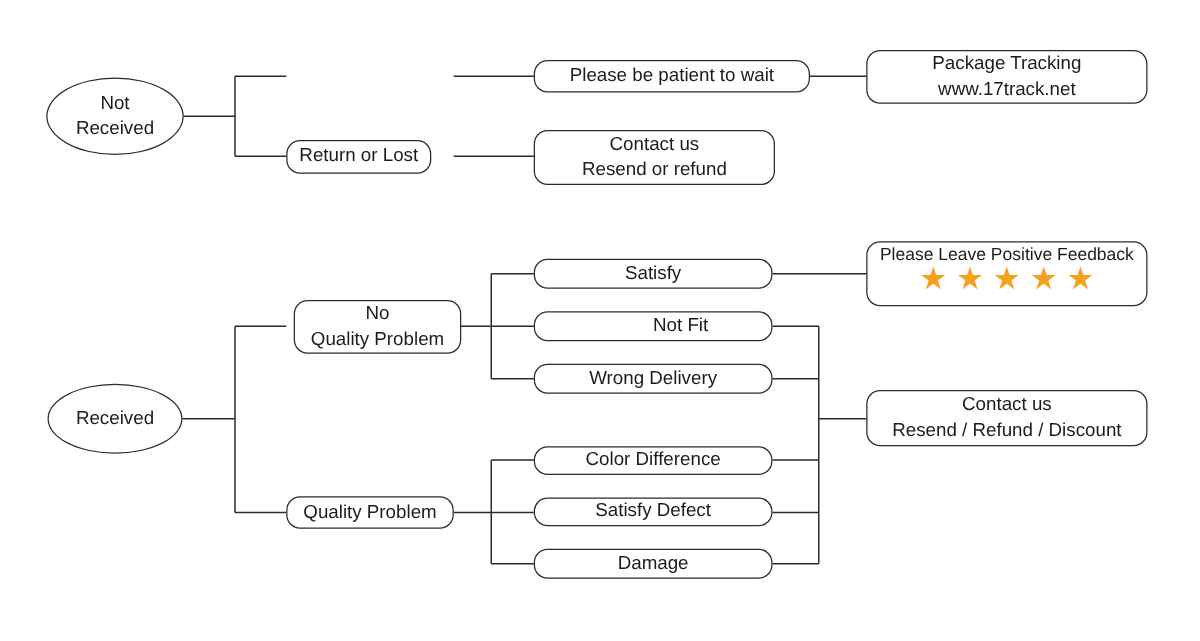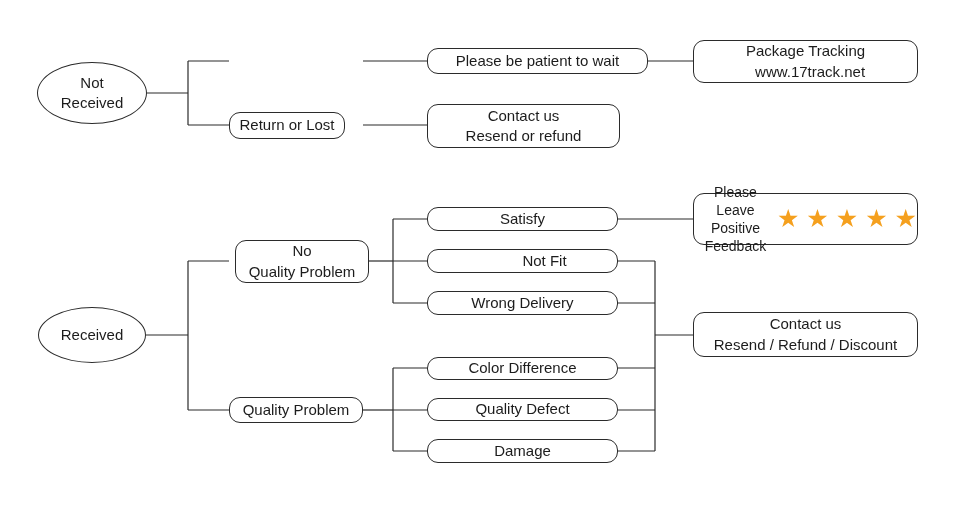--- a/index.html
+++ b/index.html
@@ -31,34 +31,34 @@
     white-space: pre-line;
     font-size: 15px;
     line-height: 1.35;
   }
   .ellipse { border-radius: 50%; }
 
   
   #n-not-received      { left: 37px;  top: 62px;  width: 110px; height: 62px; }
   #n-on-the-way        { left: 229px; top: 48px;  width: 134px; height: 26px; }
   #n-please-wait       { left: 427px; top: 48px;  width: 221px; height: 26px; }
-  #n-package-tracking  { left: 693px; top: 40px;  width: 225px; height: 43px; text-align: right; }
+  #n-package-tracking  { left: 693px; top: 40px;  width: 225px; height: 43px; }
   #n-return-or-lost    { left: 229px; top: 112px; width: 116px; height: 27px; }
   #n-contact-resend    { left: 427px; top: 104px; width: 193px; height: 44px; }
   #n-received          { left: 38px;  top: 307px; width: 108px; height: 56px; }
   #n-no-quality        { left: 235px; top: 240px; width: 134px; height: 43px; }
   #n-quality-problem   { left: 229px; top: 397px; width: 134px; height: 26px; }
   #n-satisfy           { left: 427px; top: 207px; width: 191px; height: 24px; }
   #n-not-fit           { left: 427px; top: 249px; width: 191px; height: 24px; padding-left: 44px; }
   #n-wrong-delivery    { left: 427px; top: 291px; width: 191px; height: 24px; }
   #n-color-difference  { left: 427px; top: 357px; width: 191px; height: 23px; }
   #n-quality-defect    { left: 427px; top: 398px; width: 191px; height: 23px; }
   #n-damage            { left: 427px; top: 439px; width: 191px; height: 24px; }
   #n-feedback          { left: 693px; top: 193px; width: 225px; height: 52px;
-                         flex-direction: row; justify-content: flex-start;
+                         flex-direction: column; justify-content: flex-start;
                          padding-top: 0; }
   #n-contact-discount  { left: 693px; top: 312px; width: 225px; height: 45px; }
 
   .feedback-title { font-size: 14px; line-height: 1.3; }
   .stars { display: flex; gap: 7px; margin-top: -2px; }
   .star {
     color: #F5A01E;
     font-size: 25px;
     line-height: 1;
     font-family: "DejaVu Sans", sans-serif;
@@ -113,21 +113,21 @@
 Resend or refund</div>
 
   <div id="n-received" class="node ellipse">Received</div>
   <div id="n-no-quality" class="node">No
 Quality Problem</div>
   <div id="n-quality-problem" class="node">Quality Problem</div>
   <div id="n-satisfy" class="node">Satisfy</div>
   <div id="n-not-fit" class="node">Not Fit</div>
   <div id="n-color-difference" class="node">Color Difference</div>
   <div id="n-wrong-delivery" class="node">Wrong Delivery</div>
-  <div id="n-quality-defect" class="node">Quality Defect</div>
+  <div id="n-quality-defect" class="node">Satisfy Defect</div>
   <div id="n-damage" class="node">Damage</div>
 
   <div id="n-feedback" class="node">
     <div class="feedback-title">Please Leave Positive Feedback</div>
     <div class="stars">
       <span class="star">★</span>
       <span class="star">★</span>
       <span class="star">★</span>
       <span class="star">★</span>
       <span class="star">★</span>

